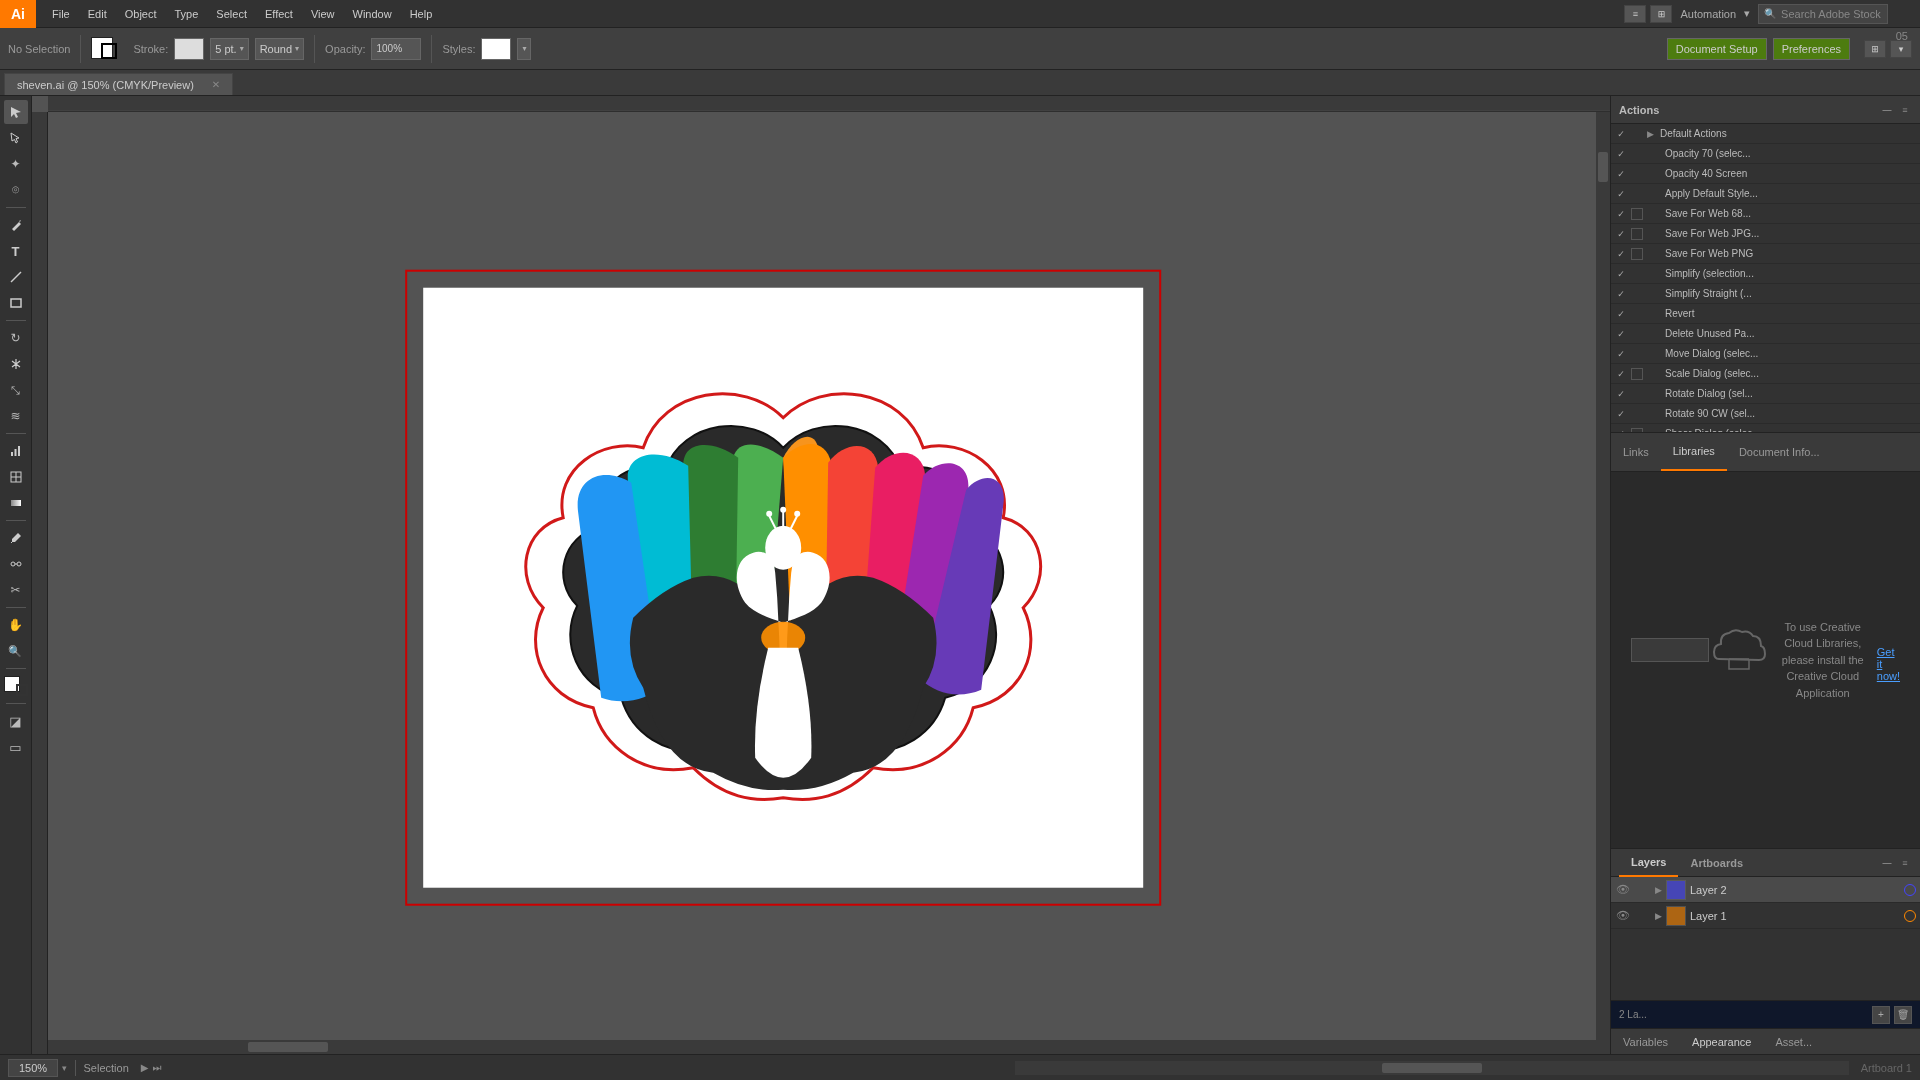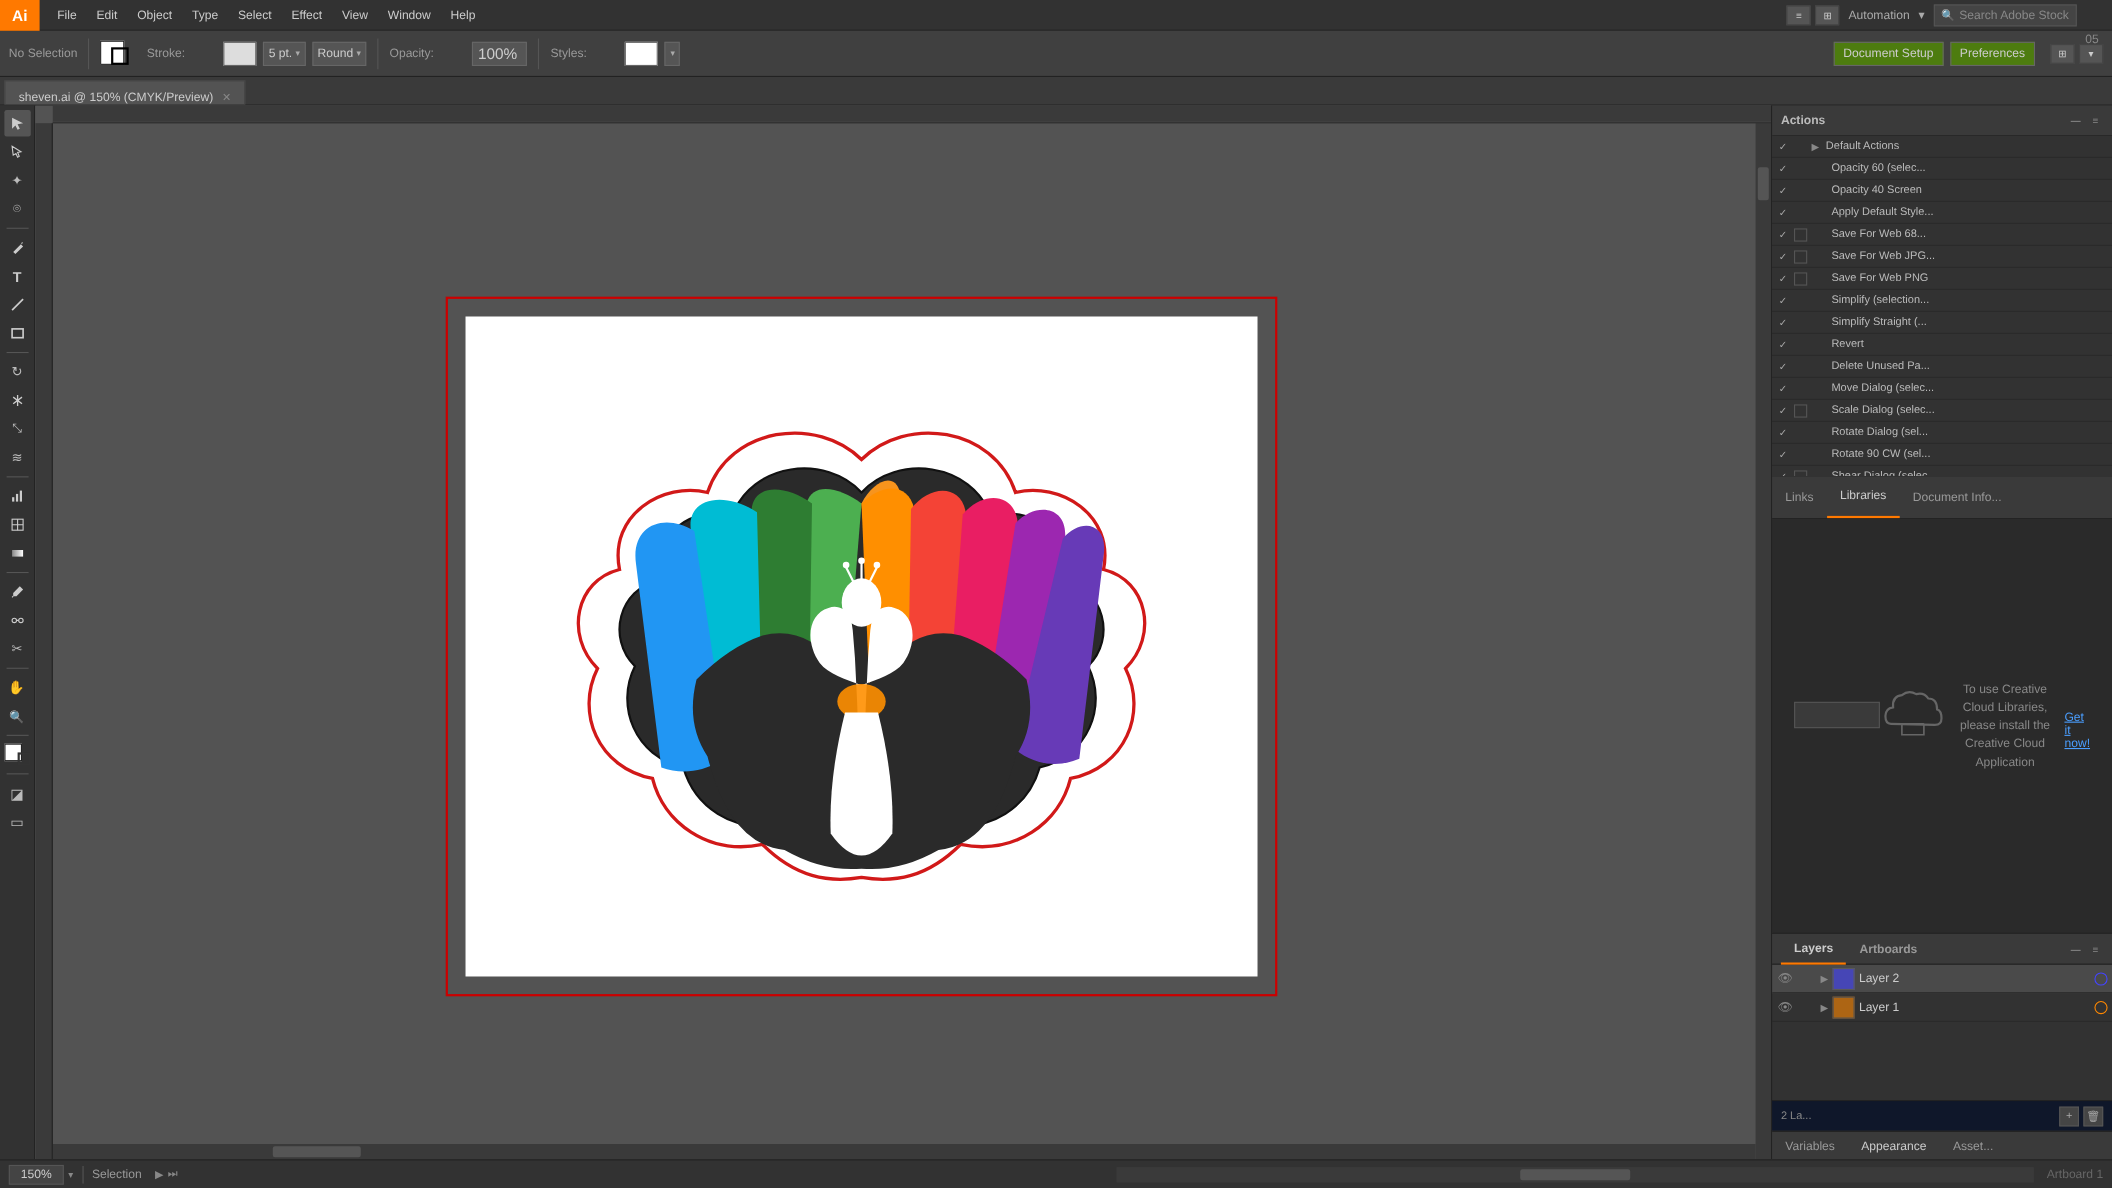--- a/index.html
+++ b/index.html
@@ -20,21 +20,21 @@
     .menu-right { display: flex; align-items: center; gap: 8px; padding-right: 12px; color: #aaa; font-size: 11px; }
     .ws-icons { display: flex; gap: 4px; align-items: center; }
     .ws-btn { width: 22px; height: 18px; background: #555; border: 1px solid #444; display: flex; align-items: center; justify-content: center; font-size: 9px; cursor: pointer; color: #ccc; }
 
     
     #toolbar {
       width: 100%; height: 42px; background: #404040; display: flex; align-items: center;
       padding: 0 8px; gap: 6px; border-bottom: 1px solid #222;
     }
     .tb-label { color: #999; font-size: 11px; }
-    .tb-box { height: 22px; background: #555; border: 1px solid #666; color: #ccc; font-size: 14px; padding: 0 4px; display: flex; align-items: center; margin-left: 29px; }
+    .tb-box { height: 22px; background: #555; border: 1px solid #666; color: #ccc; font-size: 10px; padding: 0 4px; display: flex; align-items: center; }
     .tb-sep { width: 1px; height: 28px; background: #555; margin: 0 4px; }
     .tb-dropdown { height: 22px; background: #555; border: 1px solid #666; color: #ccc; font-size: 11px; padding: 0 4px; display: flex; align-items: center; gap: 3px; cursor: pointer; }
     .tb-dropdown-arrow { font-size: 8px; color: #aaa; }
     .tb-btn { height: 22px; padding: 0 8px; background: #4d7c0f; border: 1px solid #666; color: #ccc; font-size: 11px; cursor: pointer; display: flex; align-items: center; }
 
     
     .fill-stroke { position: relative; width: 36px; height: 28px; }
     .fill-box { width: 22px; height: 22px; background: white; border: 1px solid #222; position: absolute; top: 2px; left: 0; }
     .stroke-box { width: 16px; height: 16px; background: transparent; border: 2px solid black; position: absolute; top: 8px; left: 10px; z-index: 2; }
 
@@ -142,21 +142,21 @@
     .vscrollbar { width: 14px; background: #3a3a3a; position: absolute; right: 0; top: 0; bottom: 0; display: flex; flex-direction: column; align-items: center; }
     .hscrollbar { height: 14px; background: #3a3a3a; position: absolute; bottom: 0; left: 0; right: 14px; display: flex; align-items: center; }
 
     
     #tabbar {
       height: 26px; background: #3a3a3a; display: flex; align-items: flex-end; padding-left: 4px;
       border-bottom: 1px solid #222;
     }
     .doc-tab {
       height: 22px; padding: 0 12px; background: #535353; border: 1px solid #444; 
-      border-bottom: none; display: flex; align-items: flex-end; gap: 8px; font-size: 11px; color: #ccc;
+      border-bottom: none; display: flex; align-items: center; gap: 18px; font-size: 11px; color: #ccc;
       cursor: pointer;
     }
     .doc-tab.active { background: #535353; }
     .tab-close { font-size: 10px; color: #888; cursor: pointer; }
 
     
     #bottom-tabs {
       height: 26px; background: #3a3a3a; display: flex; align-items: center;
       border-top: 1px solid #222; gap: 0;
     }
@@ -469,21 +469,21 @@
       <div class="action-row">
       <span class="action-check">✓</span>
       <span style="width:12px"></span>
       <span class="action-arrow">▶</span>
       <span class="action-name">Default Actions</span>
     </div>
           <div class="action-row">
       <span class="action-check">✓</span>
       <span style="width:12px"></span>
       <span style="width:14px"></span>
-      <span class="action-name">Opacity 60 (selec...</span>
+      <span class="action-name">Opacity 70 (selec...</span>
     </div>
           <div class="action-row">
       <span class="action-check">✓</span>
       <span style="width:12px"></span>
       <span style="width:14px"></span>
       <span class="action-name">Opacity 40 Screen</span>
     </div>
           <div class="action-row">
       <span class="action-check">✓</span>
       <span style="width:12px"></span>

